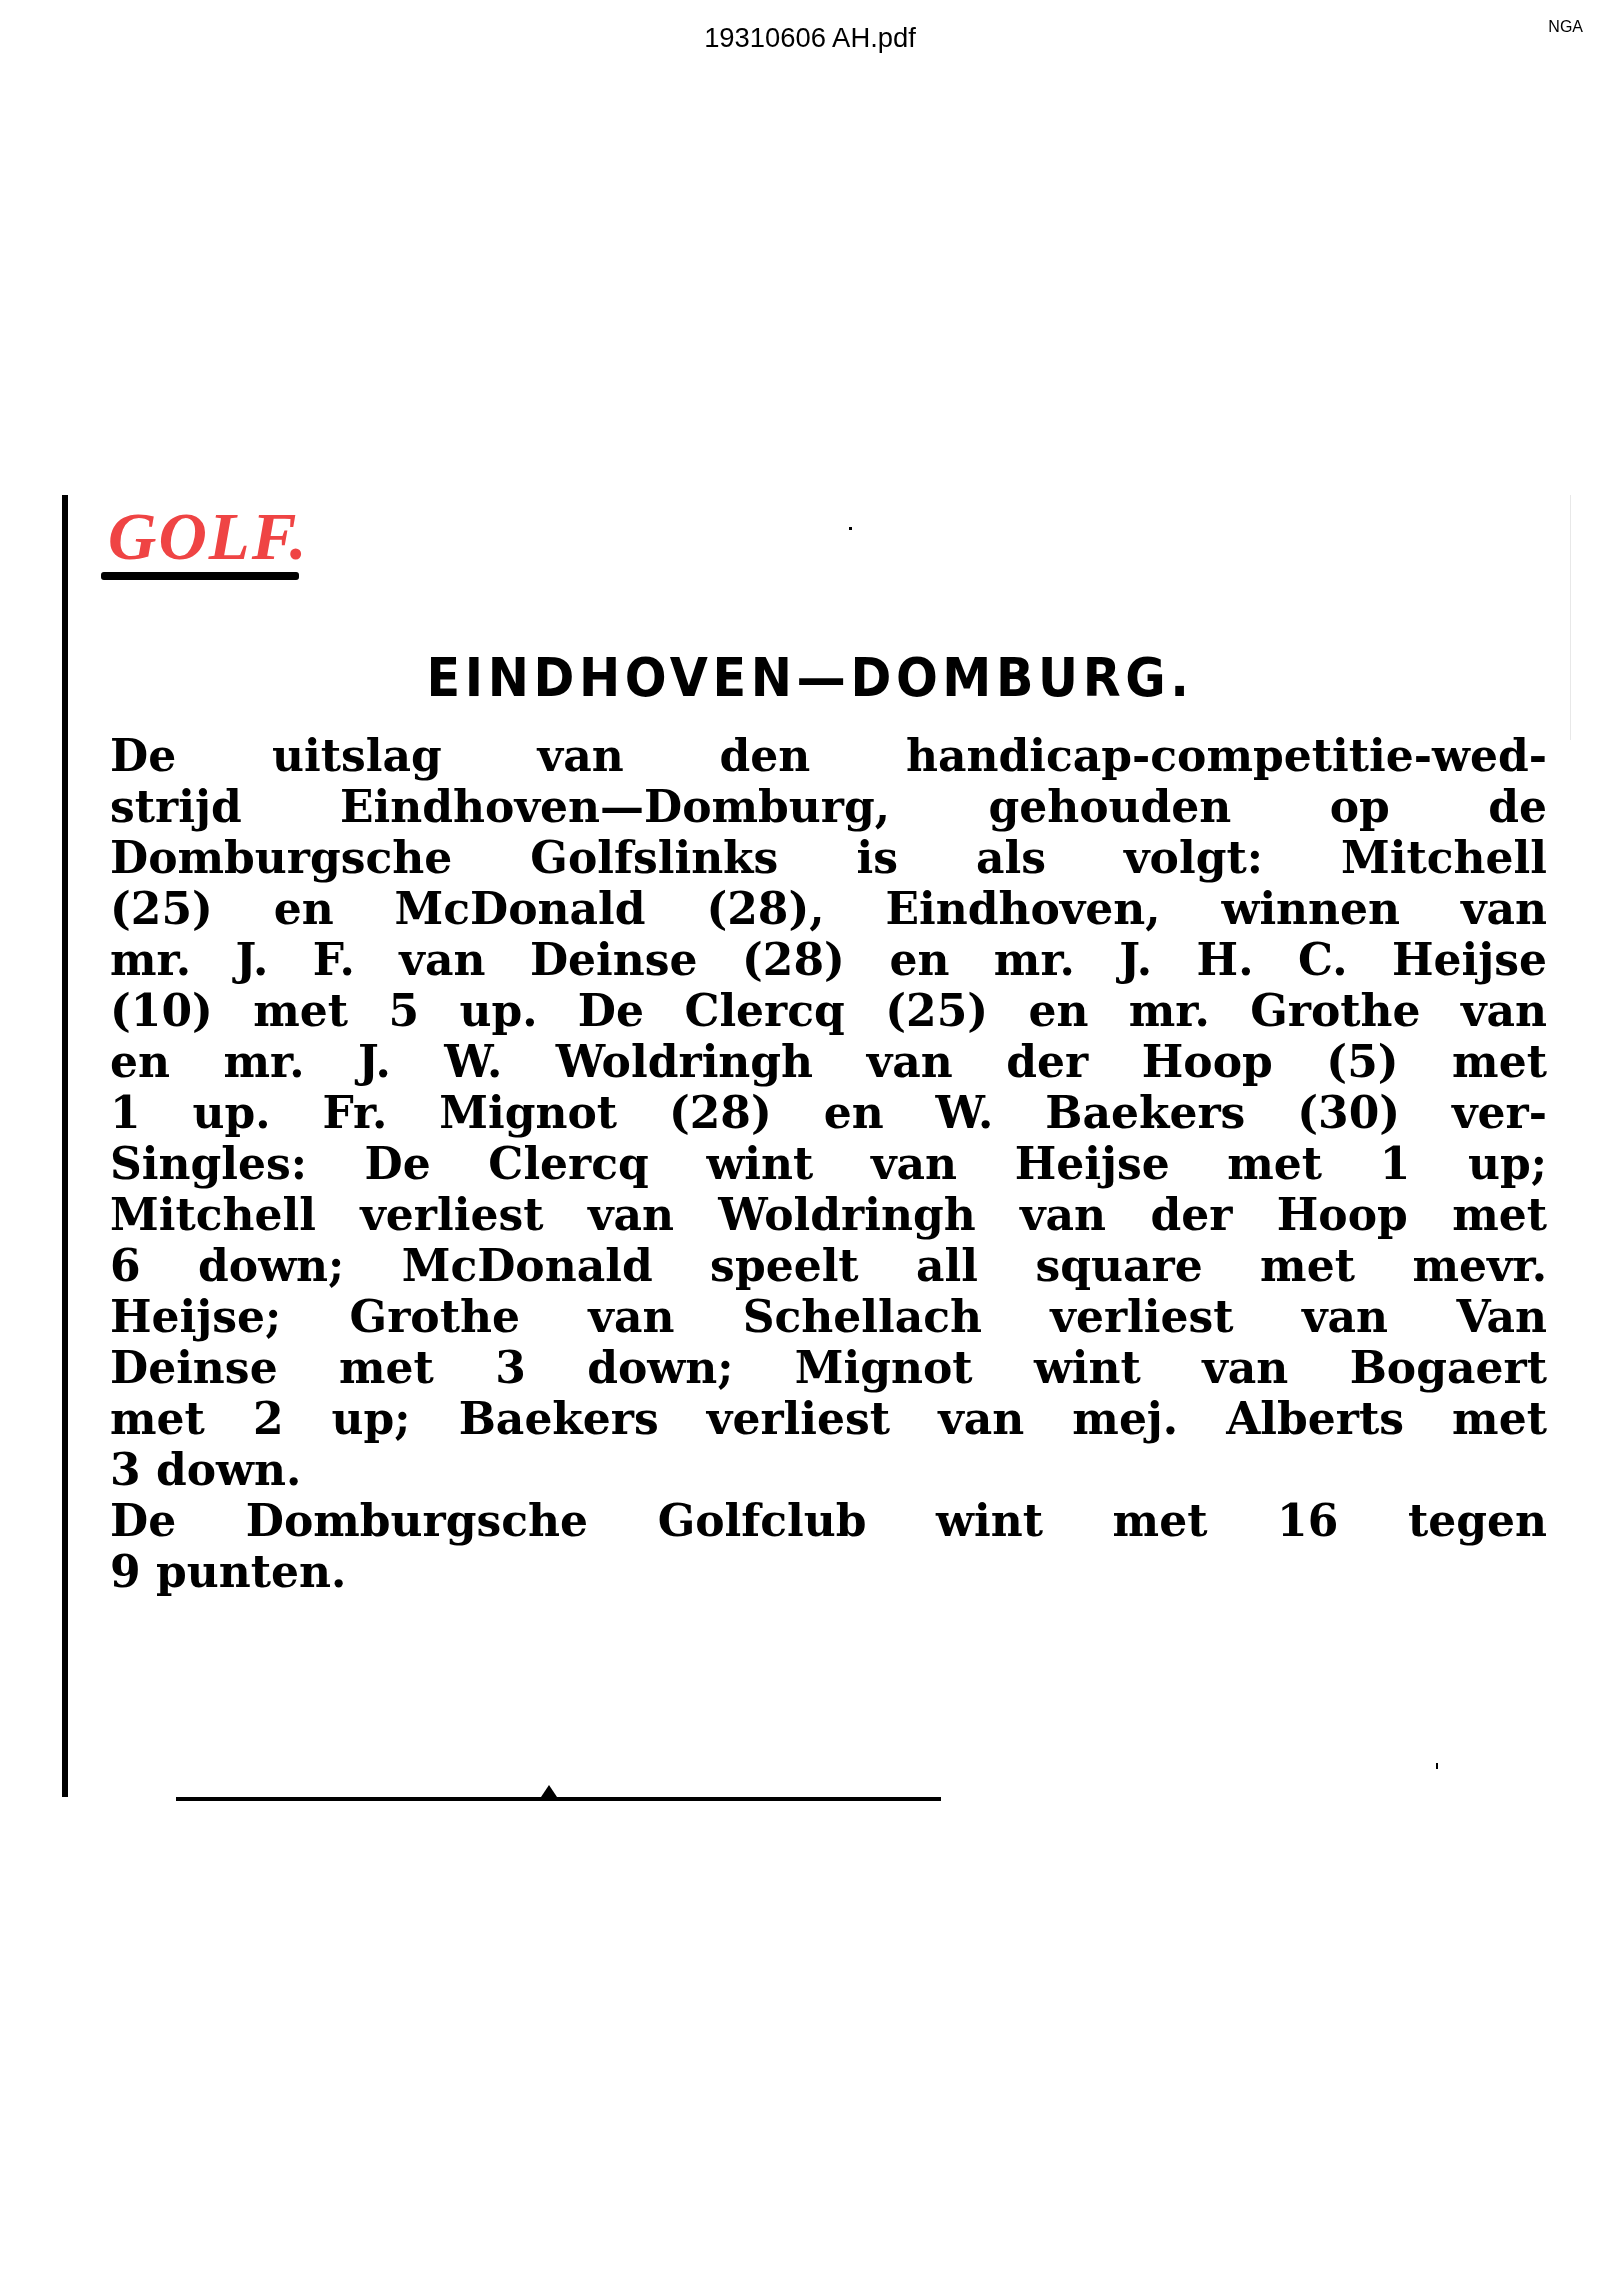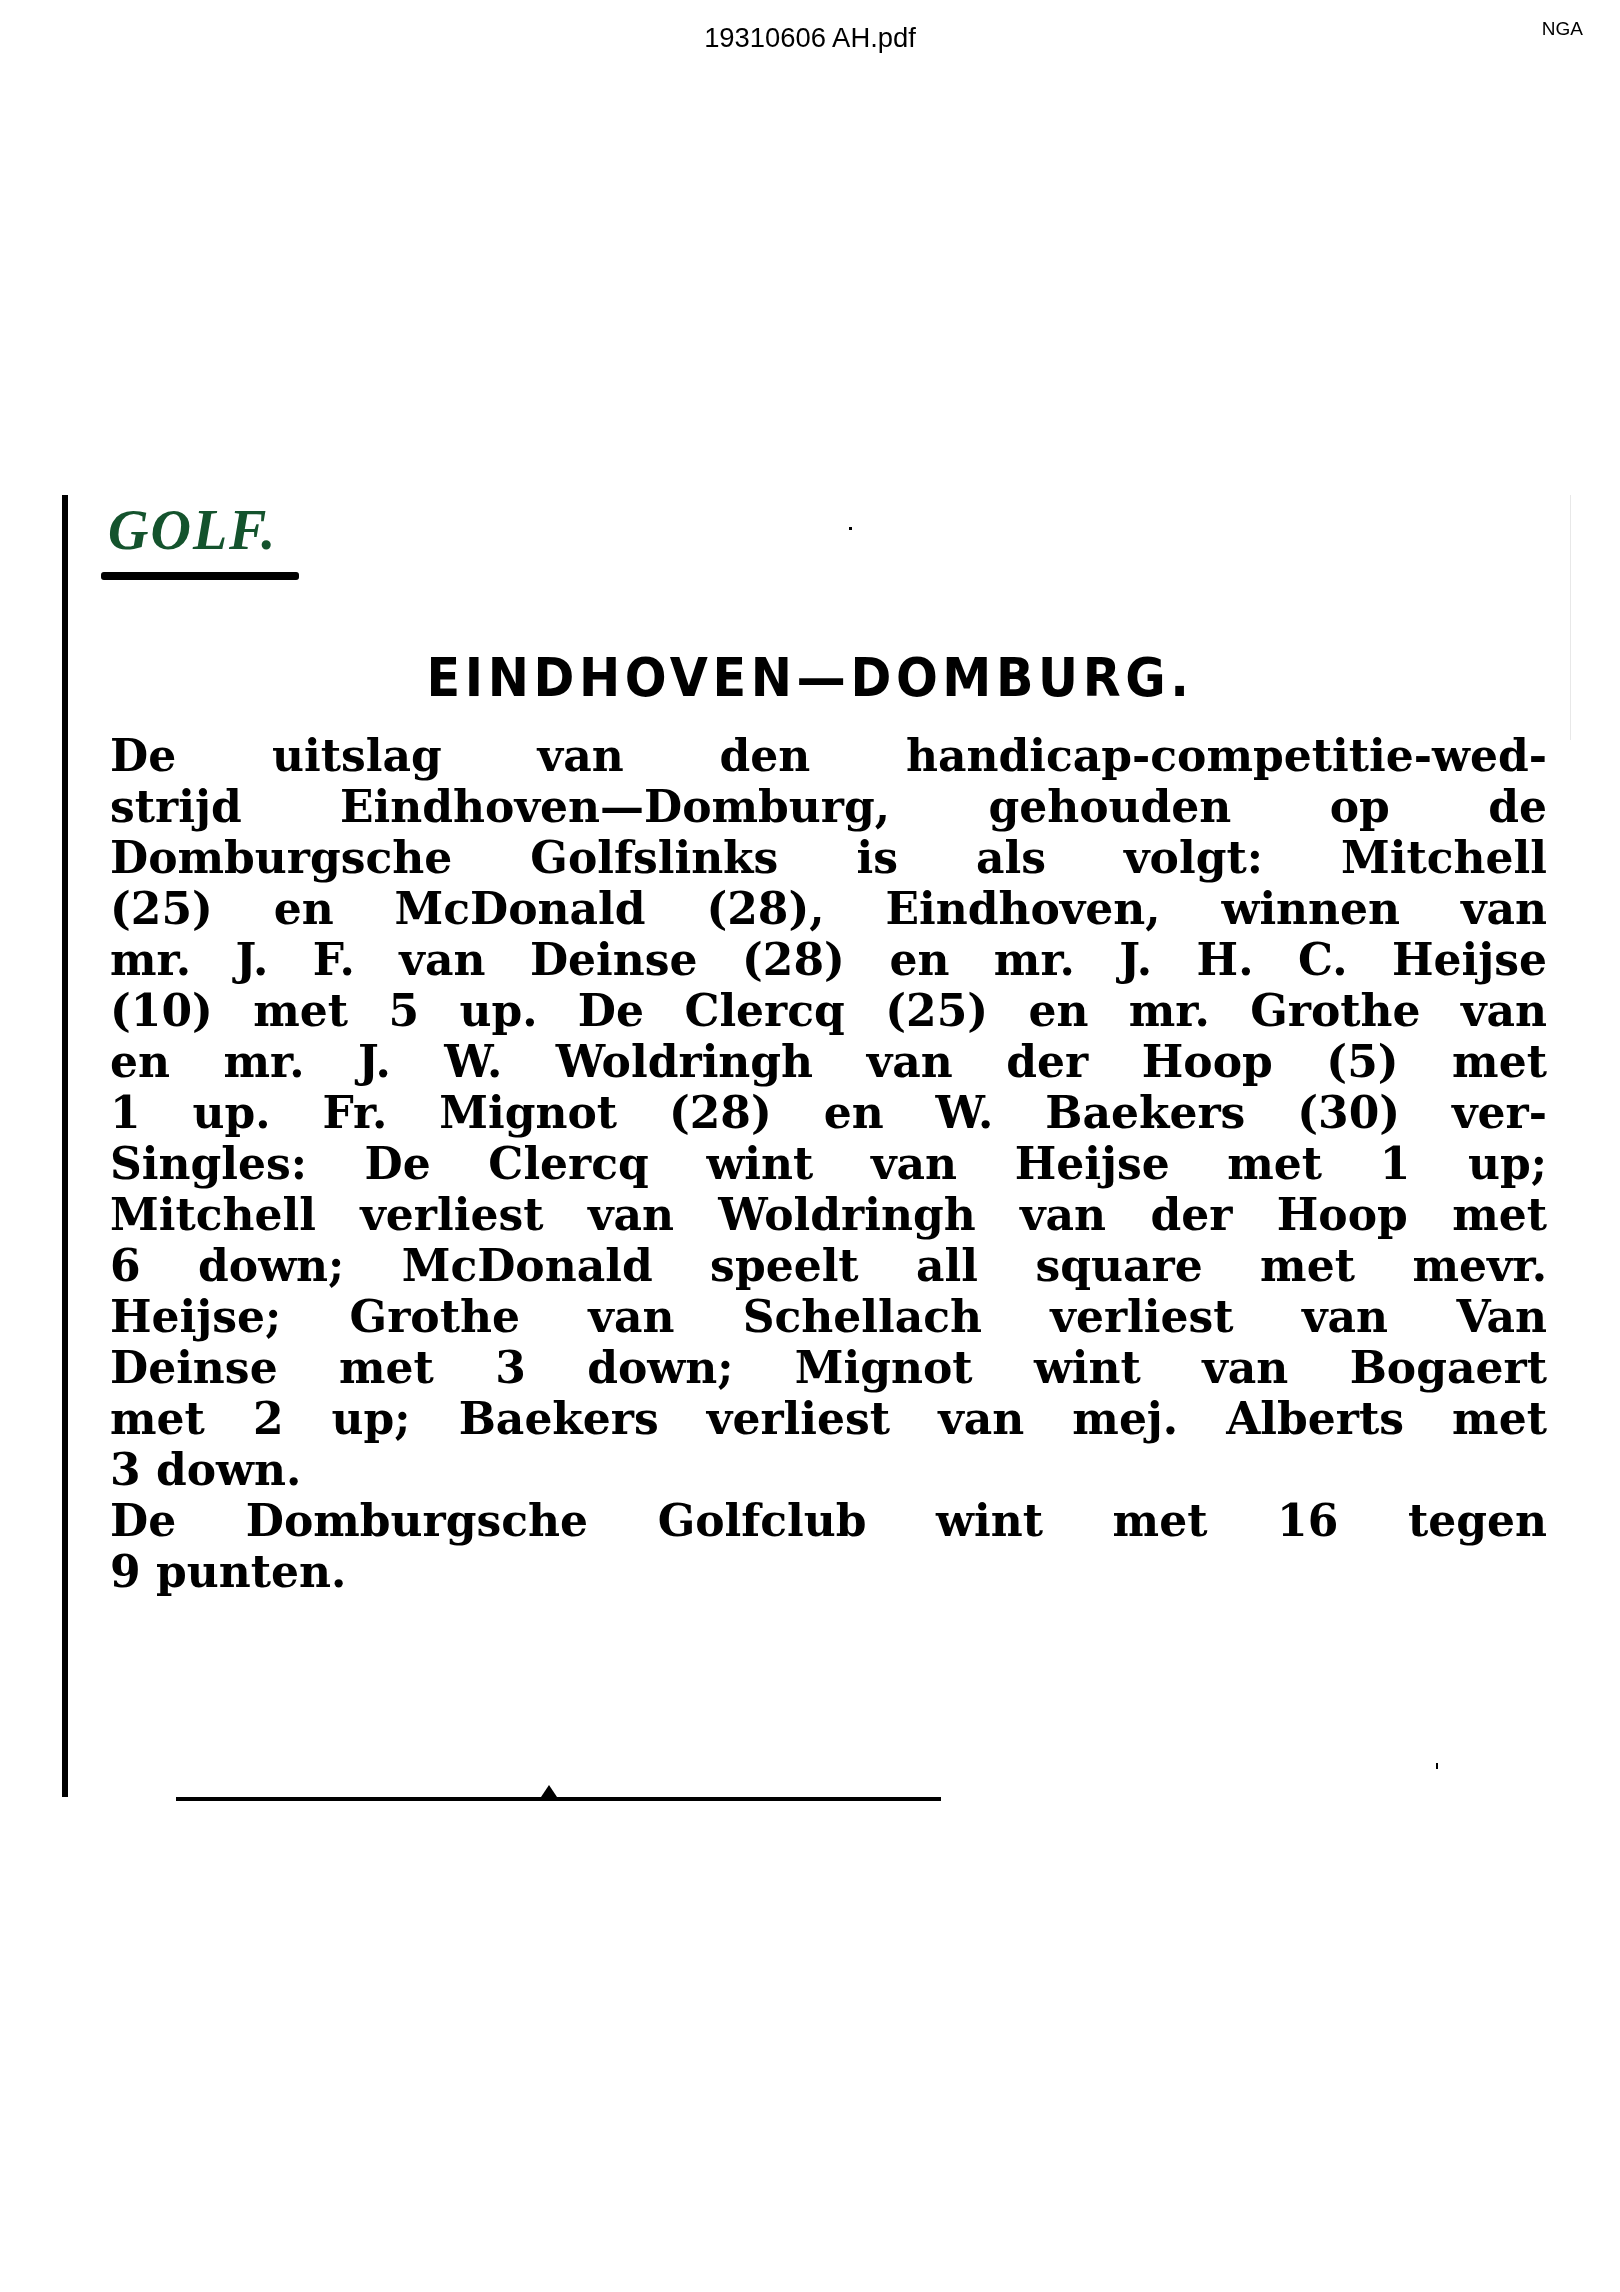--- a/index.html
+++ b/index.html
@@ -3,28 +3,28 @@
   <meta charset="utf-8">
   <style>
     html, body { margin: 0; padding: 0; background: #ffffff; }
     body { width: 1620px; height: 2293px; position: relative; overflow: hidden; color: #000; }
     .page-header-title {
       position: absolute; top: 21.6px; left: 0; width: 1620px; text-align: center;
       font-family: "Liberation Sans", sans-serif; font-size: 27.4px; color: #000;
     }
     .page-header-tag {
       position: absolute; top: 17.6px; right: 37px;
-      font-family: "Liberation Sans", sans-serif; font-size: 19px; color: #000;
+      font-family: "Liberation Sans", sans-serif; font-size: 16px; color: #000;
     }
     .left-rule { position: absolute; left: 62px; top: 495px; width: 5.9px; height: 1302px; background: #000; }
     .right-rule { position: absolute; left: 1570px; top: 495px; width: 1px; height: 245px; background: #e8e8e8; }
     .section-heading {
       position: absolute; left: 108px; top: 498px;
       font-family: "Liberation Serif", serif; font-style: italic; font-weight: bold;
-      font-size: 56px; letter-spacing: 2px; color: #14532d;
+      font-size: 67px; letter-spacing: 2px; color: #ef4444;
     }
     .section-underline { position: absolute; left: 101px; top: 572px; width: 198px; height: 7.8px; background: #000; border-radius: 2.9px; }
     .article-title {
       position: absolute; top: 647px; left: 0; width: 1620px; text-align: center;
       font-family: "DejaVu Sans", sans-serif; font-weight: bold; font-size: 53px;
       letter-spacing: 4.9px; transform: scaleX(0.93); color: #000;
     }
     .article-body {
       position: absolute; left: 110px; top: 730px; width: 1437px;
       font-family: "DejaVu Serif", serif; font-weight: bold; font-size: 44px;

